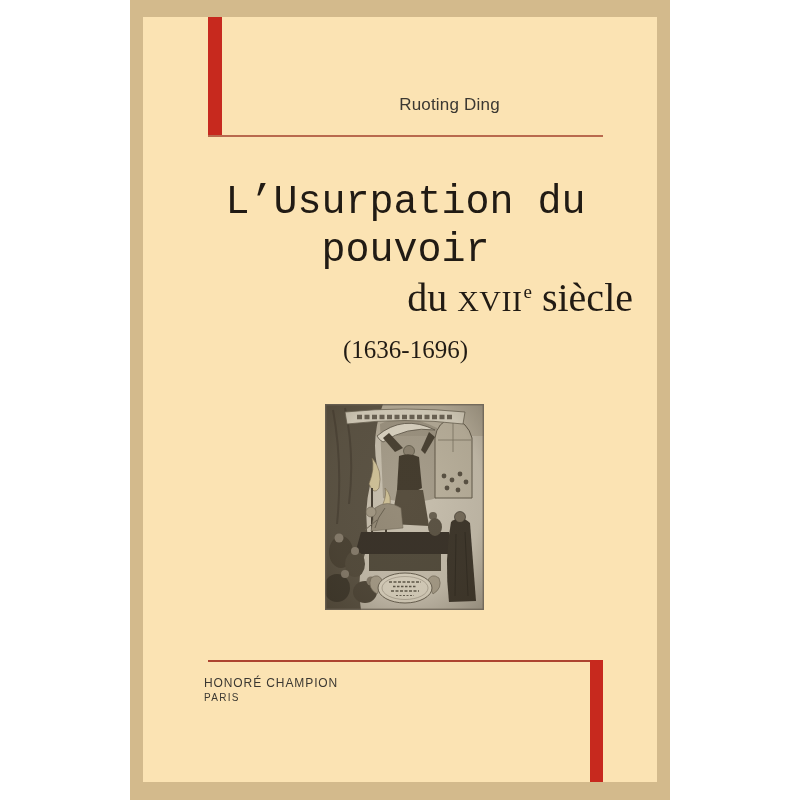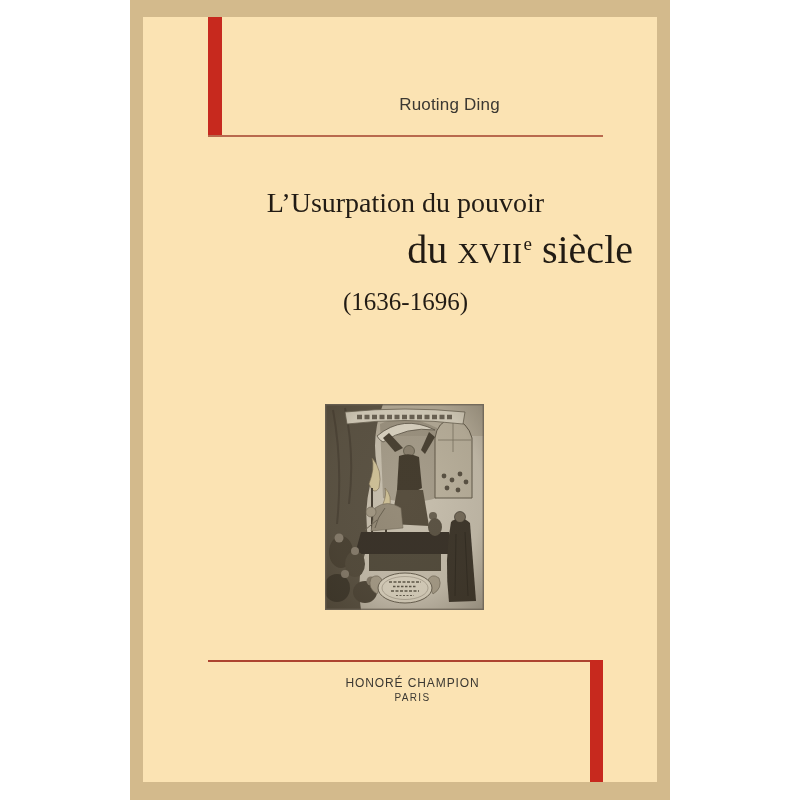--- a/index.html
+++ b/index.html
@@ -53,35 +53,35 @@
     letter-spacing:0.2px;
     margin-left:44px;
   }
   .title{
     position:absolute;
     left:35px; top:162px; width:455px;
     text-align:center;
     font-family:"Liberation Serif","DejaVu Serif",serif;
     color:var(--title-text);
   }
-  .t-main{ font-size:28px; line-height:48px; }
+  .t-main{ font-size:40px; line-height:48px;font-family:Liberation Mono, monospace; }
   .t-line3{ font-size:40px; line-height:46px;text-align:right; }
   .century{ font-size:30px; letter-spacing:0.5px; }
   .sup{ font-size:19px; position:relative; top:-13px; margin-left:1px; }
   .t-years{ font-size:25px; line-height:44px; }
   .engraving{
     position:absolute;
     left:182px; top:387px;
     width:159px; height:206px;
   }
   .engraving svg{ display:block; width:100%; height:100%; }
   .publisher{
     position:absolute;
-    left:72px; top:658px; width:395px;
-    text-align:center;
+    left:61px; top:658px; width:395px;
+    text-align:left;
     color:var(--secondary-text);
   }
   .pub-name{ font-size:12px; line-height:16px; letter-spacing:0.9px; }
   .pub-city{ font-size:10px; line-height:14px; letter-spacing:1.3px; }
 </style>
 </head>
 <body>
 
 <div class="cover">
   <div class="cover-inner">

